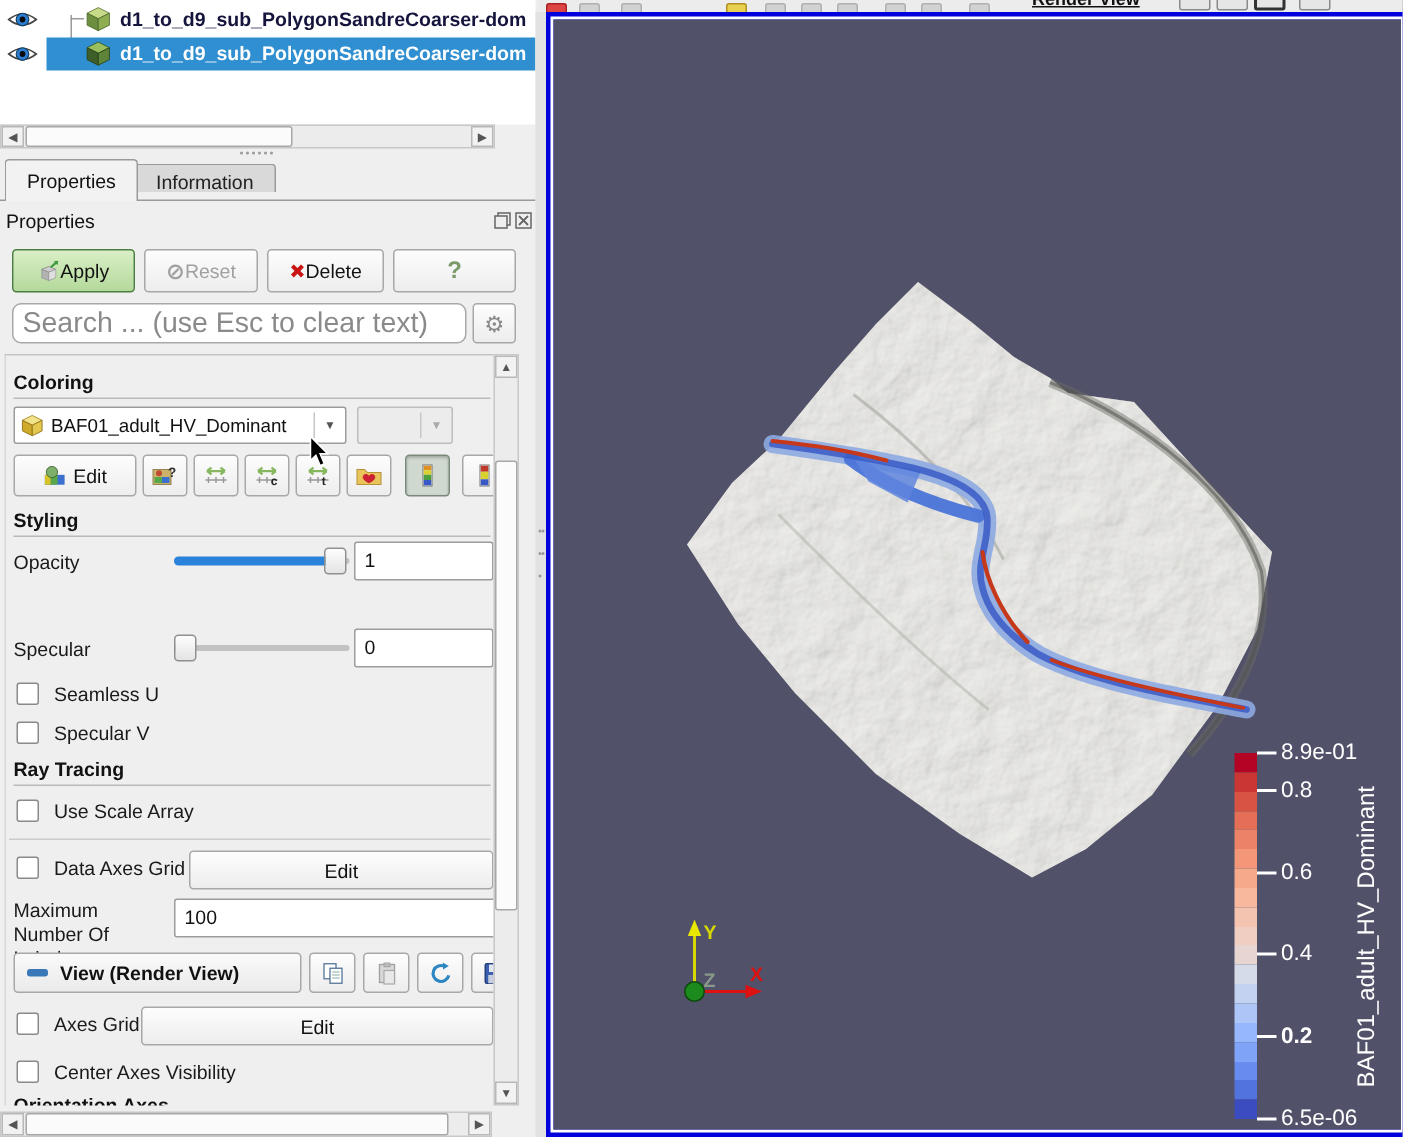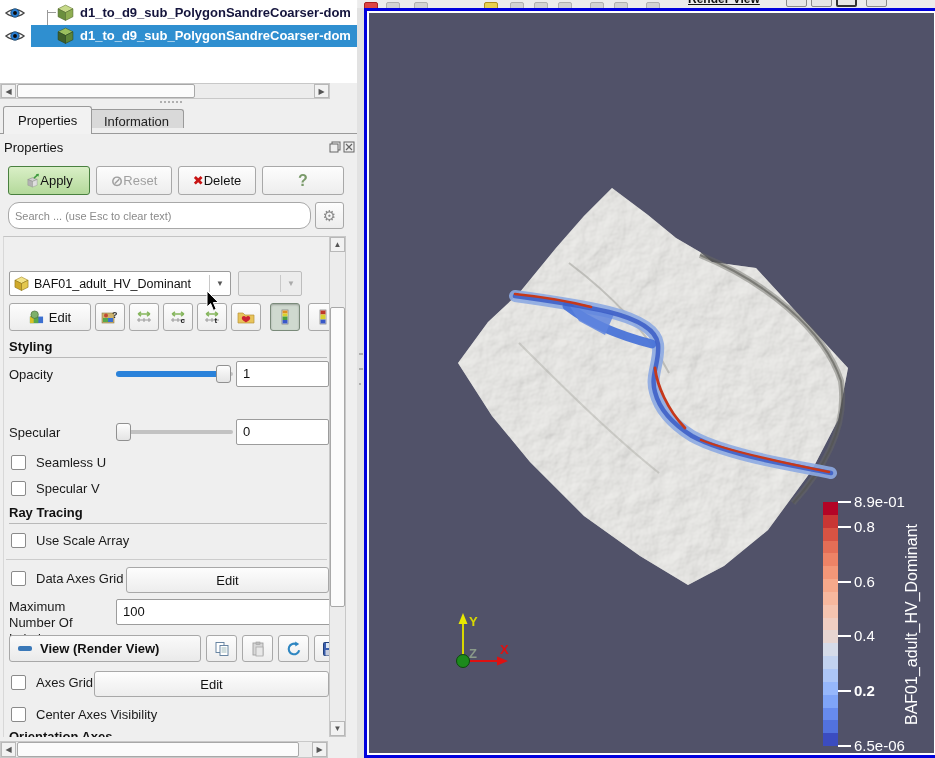--- a/index.html
+++ b/index.html
@@ -43,22 +43,22 @@
 
   .panel-title { left:4px; top:140px; font-size:13px; color:#111; }
   .title-ico { position:absolute; top:141px; width:12px; height:12px; }
 
   
   .btn { position:absolute; height:29px; background:linear-gradient(#fdfdfd,#ededed); border:1px solid #a8a8a8;
          border-radius:3px; display:flex; align-items:center; justify-content:center; font-size:13px; }
   .btn.apply { background:linear-gradient(#d9efc6,#b4d99b); border:1px solid #49803f; }
   .btn .dim { color:#a0a0a0; }
 
-  .search-box { left:8px; top:202px; width:303px; height:27px; border:1px solid #a8a8a8; border-radius:11px;
-        background:#fff; color:#111; font-size:11px; padding:0 6px; font-family:"Liberation Sans",sans-serif; }
+  .search-box { left:8px; top:202px; width:303px; height:27px; border:1px solid #a8a8a8; border-radius:6px;
+        background:#fff; color:#111; font-size:19px; padding:0 6px; font-family:"Liberation Sans",sans-serif; }
   .search-box::placeholder { color:#8a8a8a; opacity:1; }
   .gear-btn { left:315px; top:202px; width:29px; height:27px; }
   .gear-glyph { font-size:15px; color:#8a8a8a; }
 
   
   .pview { left:3px; top:236px; width:326px; height:501px; background:#efefef; border-top:1px solid #c4c4c4;
            border-left:1px solid #d8d8d8; overflow:hidden; }
   .sect-hdr { position:absolute; left:5px; right:2px; font-weight:bold; border-bottom:1px solid #b9b9b9; padding-bottom:3px; }
   .plabel { position:absolute; font-size:13px; color:#1a1a1a; }
   .combo { position:absolute; height:25px; background:#fff; border:1px solid #9c9c9c; border-radius:2px;
@@ -208,20 +208,21 @@
       <span style="color:#7a9a6a;font-weight:bold;font-size:16px">?</span>
     </div>
 
     <input class="abs search-box" placeholder="Search ... (use Esc to clear text)" style="">
     <div class="btn gear-btn abs" style="position:absolute">
       <span class="gear-glyph">⚙</span>
     </div>
 
     <div class="abs pview">
 
+      <div class="sect-hdr" style="top:10px">Coloring</div>
       <div class="combo" style="left:5px;top:34px;width:222px">
         <svg viewBox="0 0 16 16" width="15" height="15">
             <polygon points="8,1 15,4.5 8,8 1,4.5" fill="#f2e388" stroke="#a08018" stroke-width="0.6"></polygon>
             <polygon points="1,4.5 8,8 8,15.5 1,12" fill="#cfa92a" stroke="#8a6f14" stroke-width="0.6"></polygon>
             <polygon points="15,4.5 8,8 8,15.5 15,12" fill="#e3c74e" stroke="#8a6f14" stroke-width="0.6"></polygon>
           </svg>
         <span style="font-size:12.5px">BAF01_adult_HV_Dominant</span>
         <span class="arrow">▼</span>
       </div>
       <div class="combo disabled" style="left:234px;top:34px;width:64px">

